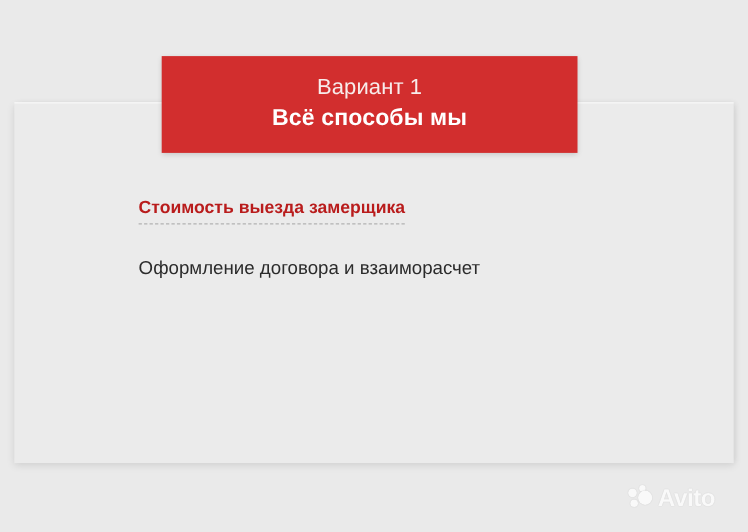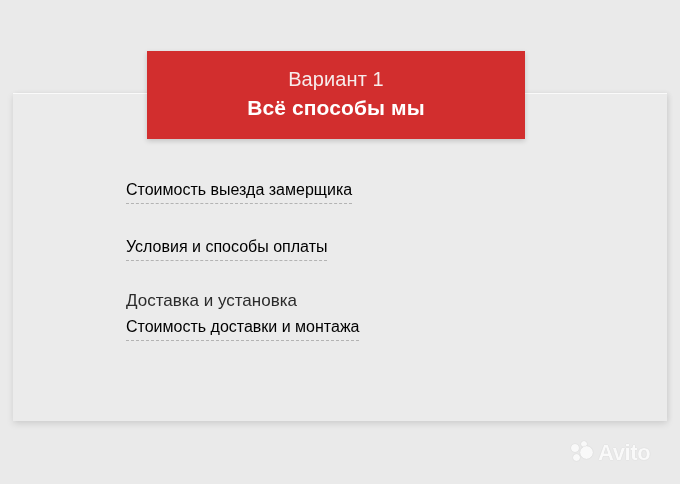--- a/index.html
+++ b/index.html
@@ -91,24 +91,24 @@
   }
   .service-title {
     color: #2b2b2b;
     font-size: 17px;
     line-height: 23px;
     font-weight: 400;
     white-space: nowrap;
   }
   .service-link {
     display: inline-block;
-    color: #000000;
+    color: #b91c1c;
     font-size: 16px;
     line-height: 22px;
-    font-weight: 400;
+    font-weight: 700;
     margin-top: 4px;
     padding-bottom: 2px;
     border-bottom: 1px dashed #b3b3b3;
     white-space: nowrap;
     cursor: pointer;
   }
 
   
   .watermark {
     position: absolute;
@@ -157,27 +157,23 @@
     <div class="banner-line2">Всё способы мы</div>
   </div>
 
   <div class="service-list">
 
     <div class="service-item">
       <span class="service-link">Стоимость выезда замерщика</span>
     </div>
 
     <div class="service-item">
-      <span class="service-link">Условия и способы оплаты</span>
+      <div class="service-title">Оформление договора и взаиморасчет</div>
     </div>
 
-    <div class="service-item">
-      <div class="service-title">Доставка и установка</div>
-      <span class="service-link">Стоимость доставки и монтажа</span>
-    </div>
 
   </div>
 
   <div class="watermark">
     <div class="wm-mark">
       <span class="wm-dot s3"></span>
       <span class="wm-dot s1"></span>
       <span class="wm-dot s2"></span>
       <span class="wm-dot big"></span>
     </div>

